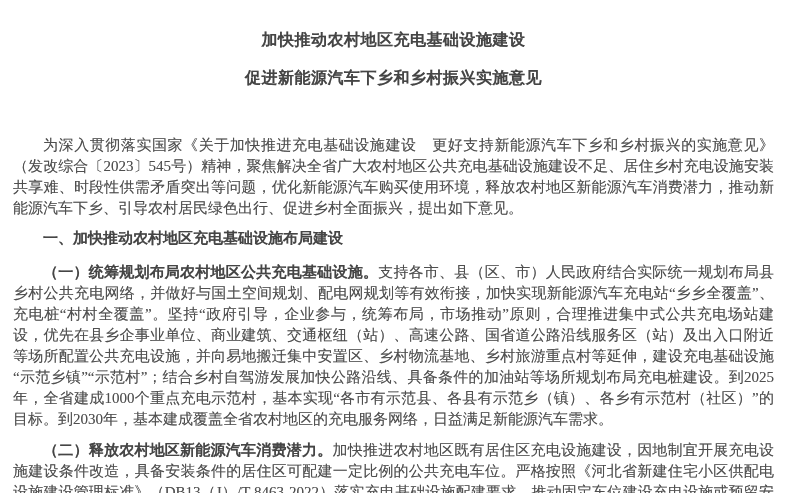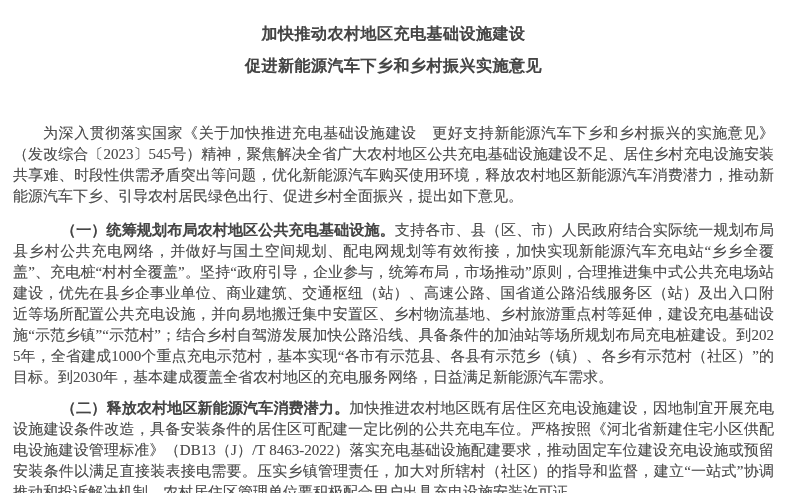--- a/index.html
+++ b/index.html
@@ -19,21 +19,21 @@
   .page {
     width: 799px;
     height: 493px;
     padding: 13px 25px 0 13px;
     background: var(--bg);
     color: var(--text);
     
     text-shadow: 0 0 0.6px rgba(110,110,110,0.55);
   }
   .title {
-    margin: 10px;
+    margin: 16px;
     text-align: center;
     font-size: 16px;
     line-height: 22px;
     font-weight: 700;
     color: var(--text-strong);
     letter-spacing: 0.5px;
   }
   .title-2 { margin-top: 10px; }
   .para {
     margin: 0;
@@ -41,31 +41,32 @@
     line-height: 21px;
     text-align: justify;
     text-justify: inter-character;
     text-indent: 2em;
     word-break: break-all;
   }
   .para-intro  { margin-top: 46px; }
   .para-heading { margin-top: 9px; font-weight: 700; color: var(--text-strong); }
   .para-item-1 { margin-top: 13px; }
   .para-item-2 { margin-top: 10px; }
-  .lead { font-weight: 700; color: var(--text-strong); margin-left: 18px; }
+  .lead { font-weight: 700; color: var(--text-strong); }
 </style>
 </head>
 <body>
 
 <div class="page">
 
   <h1 class="title title-1">加快推动农村地区充电基础设施建设</h1>
 
   <h1 class="title title-2">促进新能源汽车下乡和乡村振兴实施意见</h1>
 
   <p class="para para-intro"><span>为深入贯彻落实国家《关于加快推进充电基础设施建设　更好支持新能源汽车下乡和乡村振兴的实施意见》（发改综合〔2023〕545号）精神，聚焦解决全省广大农村地区公共充电基础设施建设不足、居住乡村充电设施安装共享难、时段性供需矛盾突出等问题，优化新能源汽车购买使用环境，释放农村地区新能源汽车消费潜力，推动新能源汽车下乡、引导农村居民绿色出行、促进乡村全面振兴，提出如下意见。</span></p>
 
+  <p class="para para-heading"><span>一、加快推动农村地区充电基础设施布局建设</span></p>
 
   <p class="para para-item-1"><span class="lead">（一）统筹规划布局农村地区公共充电基础设施。</span><span>支持各市、县（区、市）人民政府结合实际统一规划布局县乡村公共充电网络，并做好与国土空间规划、配电网规划等有效衔接，加快实现新能源汽车充电站“乡乡全覆盖”、充电桩“村村全覆盖”。坚持“政府引导，企业参与，统筹布局，市场推动”原则，合理推进集中式公共充电场站建设，优先在县乡企事业单位、商业建筑、交通枢纽（站）、高速公路、国省道公路沿线服务区（站）及出入口附近等场所配置公共充电设施，并向易地搬迁集中安置区、乡村物流基地、乡村旅游重点村等延伸，建设充电基础设施“示范乡镇”“示范村”；结合乡村自驾游发展加快公路沿线、具备条件的加油站等场所规划布局充电桩建设。到2025年，全省建成1000个重点充电示范村，基本实现“各市有示范县、各县有示范乡（镇）、各乡有示范村（社区）”的目标。到2030年，基本建成覆盖全省农村地区的充电服务网络，日益满足新能源汽车需求。</span></p>
 
   <p class="para para-item-2"><span class="lead">（二）释放农村地区新能源汽车消费潜力。</span><span>加快推进农村地区既有居住区充电设施建设，因地制宜开展充电设施建设条件改造，具备安装条件的居住区可配建一定比例的公共充电车位。严格按照《河北省新建住宅小区供配电设施建设管理标准》（DB13（J）/T 8463-2022）落实充电基础设施配建要求，推动固定车位建设充电设施或预留安装条件以满足直接装表接电需要。压实乡镇管理责任，加大对所辖村（社区）的指导和监督，建立“一站式”协调推动和投诉解决机制。农村居住区管理单位要积极配合用户出具充电设施安装许可证</span></p>
 
 </div>
 
 </body></html>

